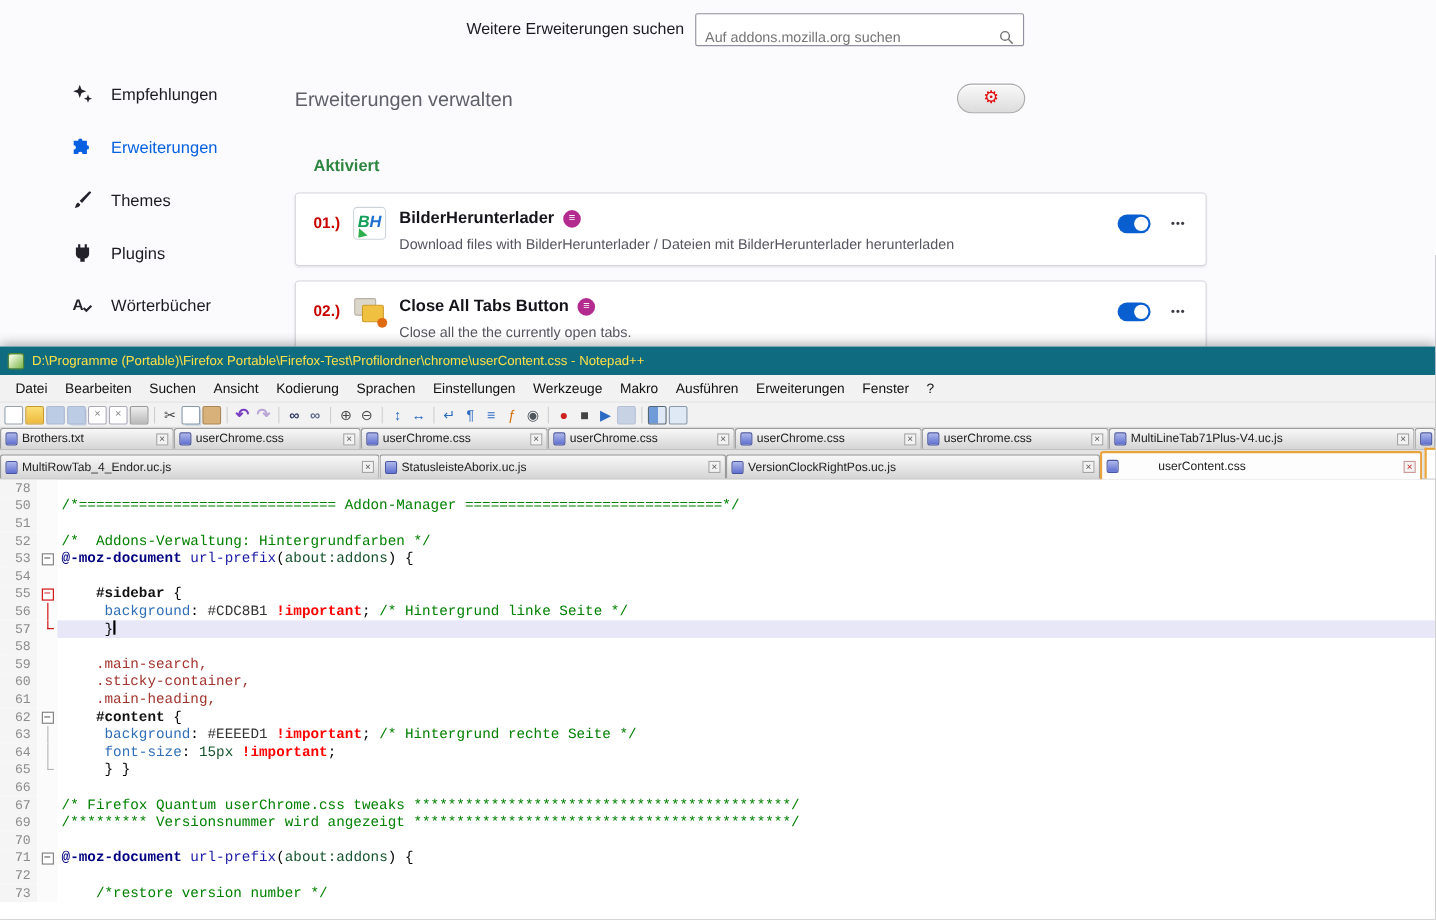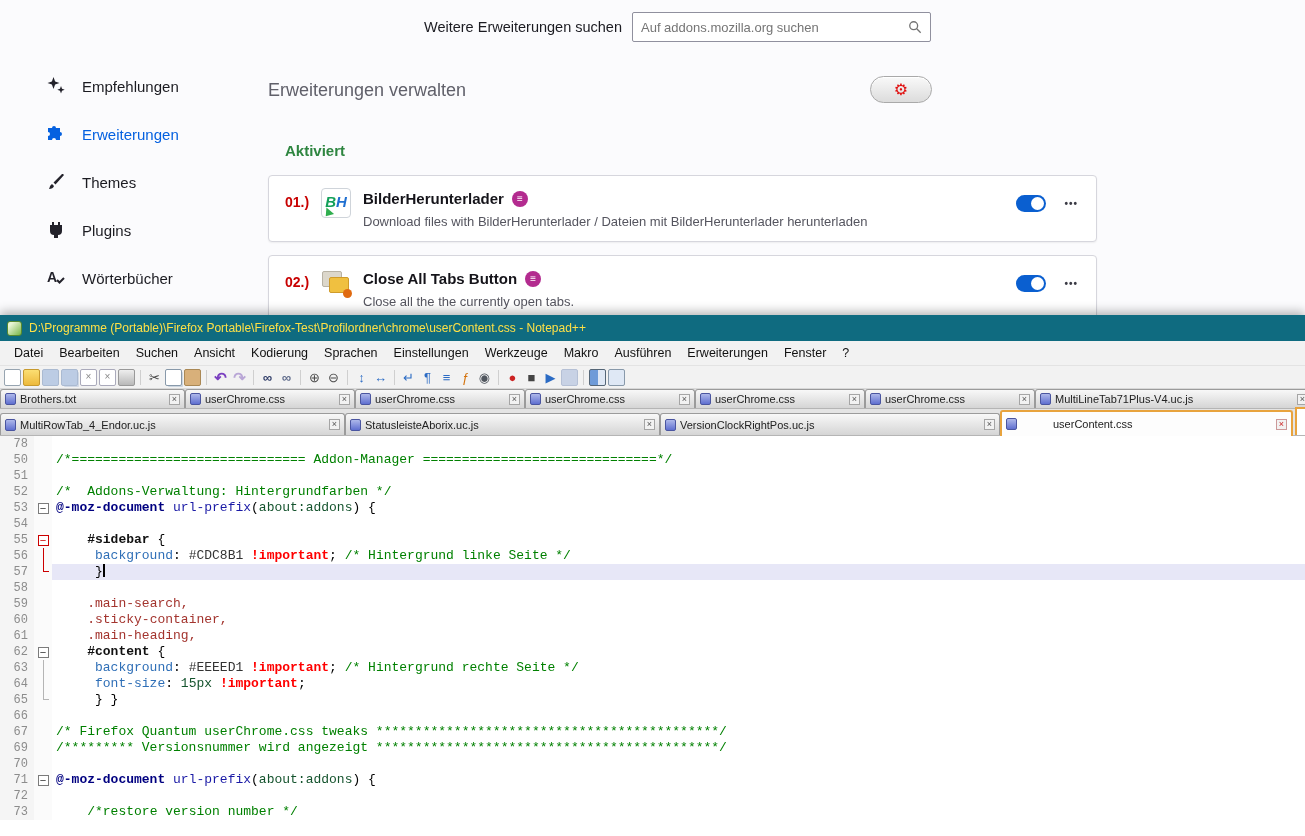--- a/index.html
+++ b/index.html
@@ -3,27 +3,27 @@
 <meta charset="utf-8">
 <style>
   * { box-sizing: border-box; }
   html,body { margin:0; padding:0; }
   body { font-family:"Liberation Sans",sans-serif; background:#777; }
   .screen { position:relative; width:1305px; height:836px; overflow:hidden; background:#fbfbfd; }
 
   
   .firefox { position:absolute; top:0; left:0; width:1305px; height:320px; background:#fbfbfd; }
   .ff-search-label { position:absolute; left:330px; top:12px; width:292px; text-align:right; font-size:14.5px; color:#1b1b21; line-height:30px; }
-  .ff-searchbox { position:absolute; left:632px; top:12px; width:299px; height:30px; border:1px solid #90909e; border-radius:2px; background:#fff; display:flex; align-items:center; }
+  .ff-searchbox { position:absolute; left:632px; top:12px; width:299px; height:30px; border:1px solid #90909e; border-radius:2px; background:#fff; display:flex; align-items:flex-end; }
   .ff-searchbox input { flex:1; border:none; outline:none; background:transparent; font-size:13px; color:#333; padding:0 4px 0 8px; font-family:"Liberation Sans",sans-serif; }
   .ff-searchbox input::placeholder { color:#757575; }
   .ff-searchbox svg { margin-right:8px; flex:none; }
 
   .ff-sidebar { position:absolute; left:0; top:62px; width:268px; }
-  .sb-item { display:flex; align-items:center; height:48px; padding-left:45px; gap:15px; font-size:15px; color:#1b1b21; cursor:pointer; }
+  .sb-item { display:flex; align-items:center; height:48px; padding-left:45px; gap:15px; font-size:15px; color:#1b1b21; cursor:pointer;margin-left:19px; }
   .sb-item.active { color:#0561e0; }
   .sb-icon { width:22px; height:22px; display:flex; align-items:center; justify-content:center; color:#23222b; flex:none; }
   .sb-item.active .sb-icon { color:#0561e0; }
 
   .ff-main { position:absolute; left:268px; top:62px; width:829px; }
   .ff-head-row { position:relative; height:40px; margin-top:14px; }
   .ff-heading { font-size:18px; font-weight:400; color:#60606a; margin:0; line-height:28px; }
   .gear-pill { position:absolute; left:602px; top:0; width:62px; height:27px; border-radius:14px; border:1px solid #a9a9a9; background:linear-gradient(#f9f9f9,#dcdcdc); display:flex; align-items:center; justify-content:center; cursor:pointer; box-shadow:inset 0 1px 0 #fff; }
   .gear-glyph { color:#e01010; font-size:16px; line-height:1; }
   .aktiviert { margin:26px 0 16px 17px; font-size:15px; font-weight:bold; color:#2e8540; }
@@ -70,21 +70,21 @@
   .i-doc-switcher { background:#dfe8f5; border:1px solid #8899aa; }
   .i-undo, .i-redo { font-size:15px; font-weight:bold; }
   .i-find, .i-replace { font-weight:bold; }
 
   .tabs { display:flex; background:#e4e4e4; border-bottom:1px solid #b5b5b5; align-items:flex-end; }
   .row1 { height:20px; }
   .row2 { height:27px; }
   .tab { display:flex; align-items:center; gap:4px; padding:0 4px; height:19px; background:linear-gradient(#f8f8f8,#d5d5d5); border:1px solid #9b9b9b; border-bottom:none; border-radius:3px 3px 0 0; overflow:hidden; font-size:11px; color:#222; white-space:nowrap; flex:none; cursor:pointer; }
   .row2 .tab { height:22px; }
   .row2 .tab.active { height:26px; background:#fdfdfd; border:2px solid #e8a33d; border-bottom:none; position:relative; z-index:2; margin-bottom:-1px;gap:36px; }
-  .row1 .tab:nth-child(1) { width:185px; }
+  .row1 .tab:nth-child(1) { width:158px; }
   .row1 .tab { width:170px; }
   .row1 .tab:nth-child(7) { width:278px; }
   .row1 .tab:nth-child(8) { width:19px; }
   .row2 .tab:nth-child(1) { width:345px; }
   .row2 .tab:nth-child(2) { width:315px; }
   .row2 .tab:nth-child(3) { width:340px; }
   .row2 .tab:nth-child(4) { width:293px; }
   .row2::after { content:""; width:10px; height:26px; border:2px solid #e8a33d; border-bottom:none; background:#fff; margin-left:2px; flex:none; }
   .tab-label { flex:1; overflow:hidden; }
   .tab-doc-icon { width:11px; height:12px; background:linear-gradient(#aeb8ea,#5f6fd0); border:1px solid #4a55a0; border-radius:2px; flex:none; }

